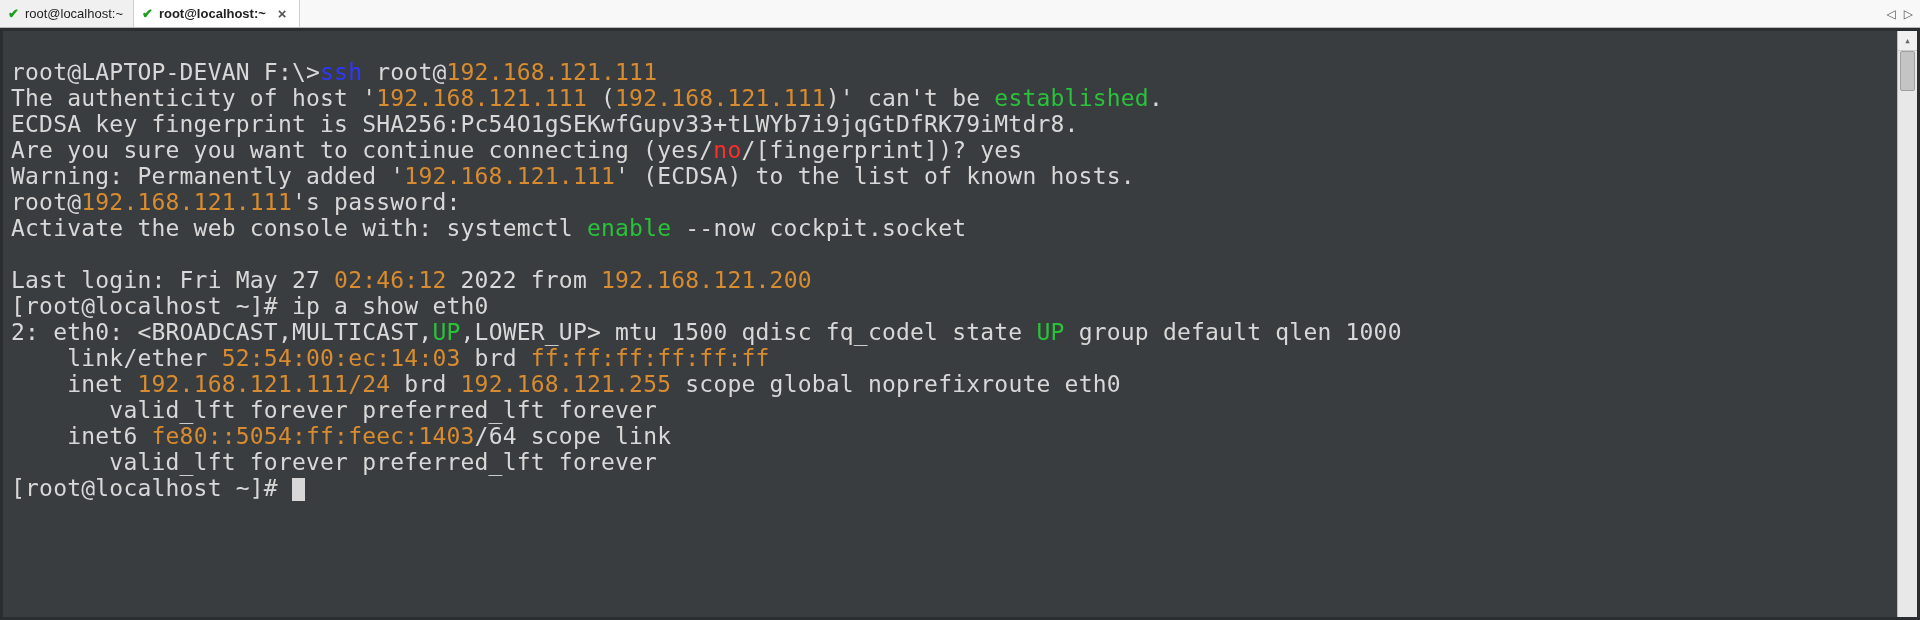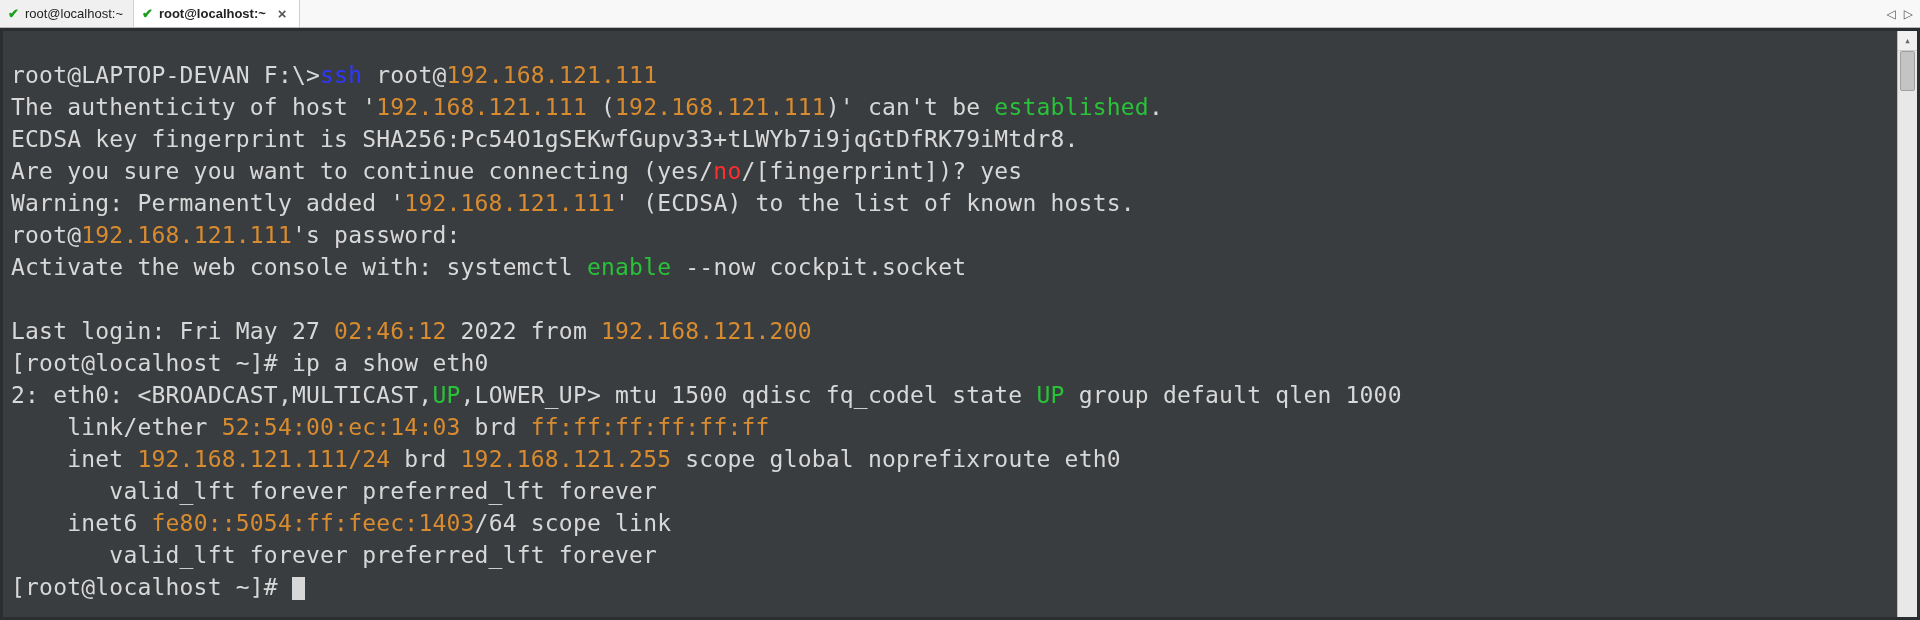--- a/index.html
+++ b/index.html
@@ -64,21 +64,21 @@
     width: 100%;
     height: calc(100% - 28px);
     border: 3px solid #2b2e30;
     background: #3a3d3f;
   }
   .terminal {
     position: absolute;
     left: 0; right: 20px; top: 0; bottom: 0;
     padding: 28px 8px 8px 8px;
     font-size: 23px;
-    line-height: 32px;
+    line-height: 26px;
     white-space: pre;
     color: #d8d8d8;
     overflow: hidden;
     letter-spacing: 0.2px;
   }
   .scrollbar {
     position: absolute;
     right: 0; top: 0; bottom: 0;
     width: 20px;
     background: #e8e8e8;

